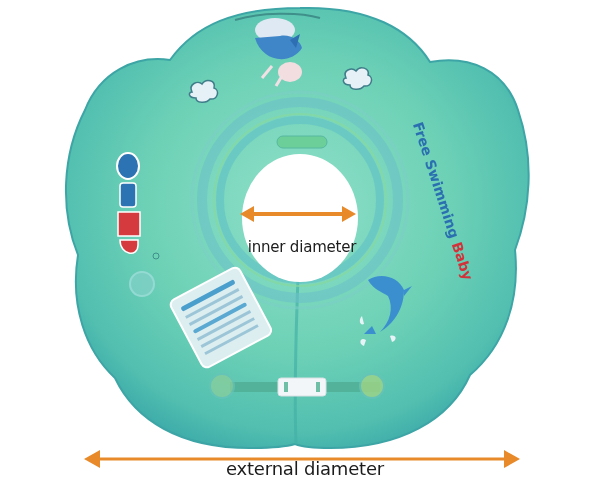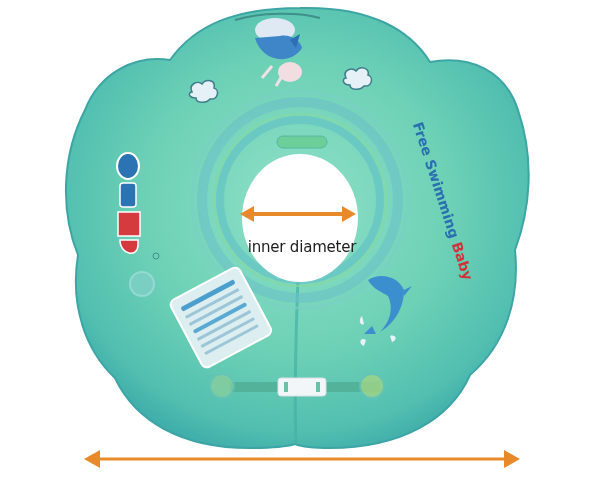--- a/index.html
+++ b/index.html
@@ -136,13 +136,14 @@
     <g>
       <line x1="96" y1="459" x2="508" y2="459" stroke="#e88a2a" stroke-width="3"></line>
       <polygon points="84,459 100,450 100,468" fill="#e88a2a"></polygon>
       <polygon points="520,459 504,450 504,468" fill="#e88a2a"></polygon>
     </g>
   </svg>
 
   <div class="brand-text"><span>Free Swimming</span> <span class="accent">Baby</span></div>
 
   <div class="label-inner">inner diameter</div>
+  <div class="label-external">external diameter</div>
 </div>
 
 </body></html>

